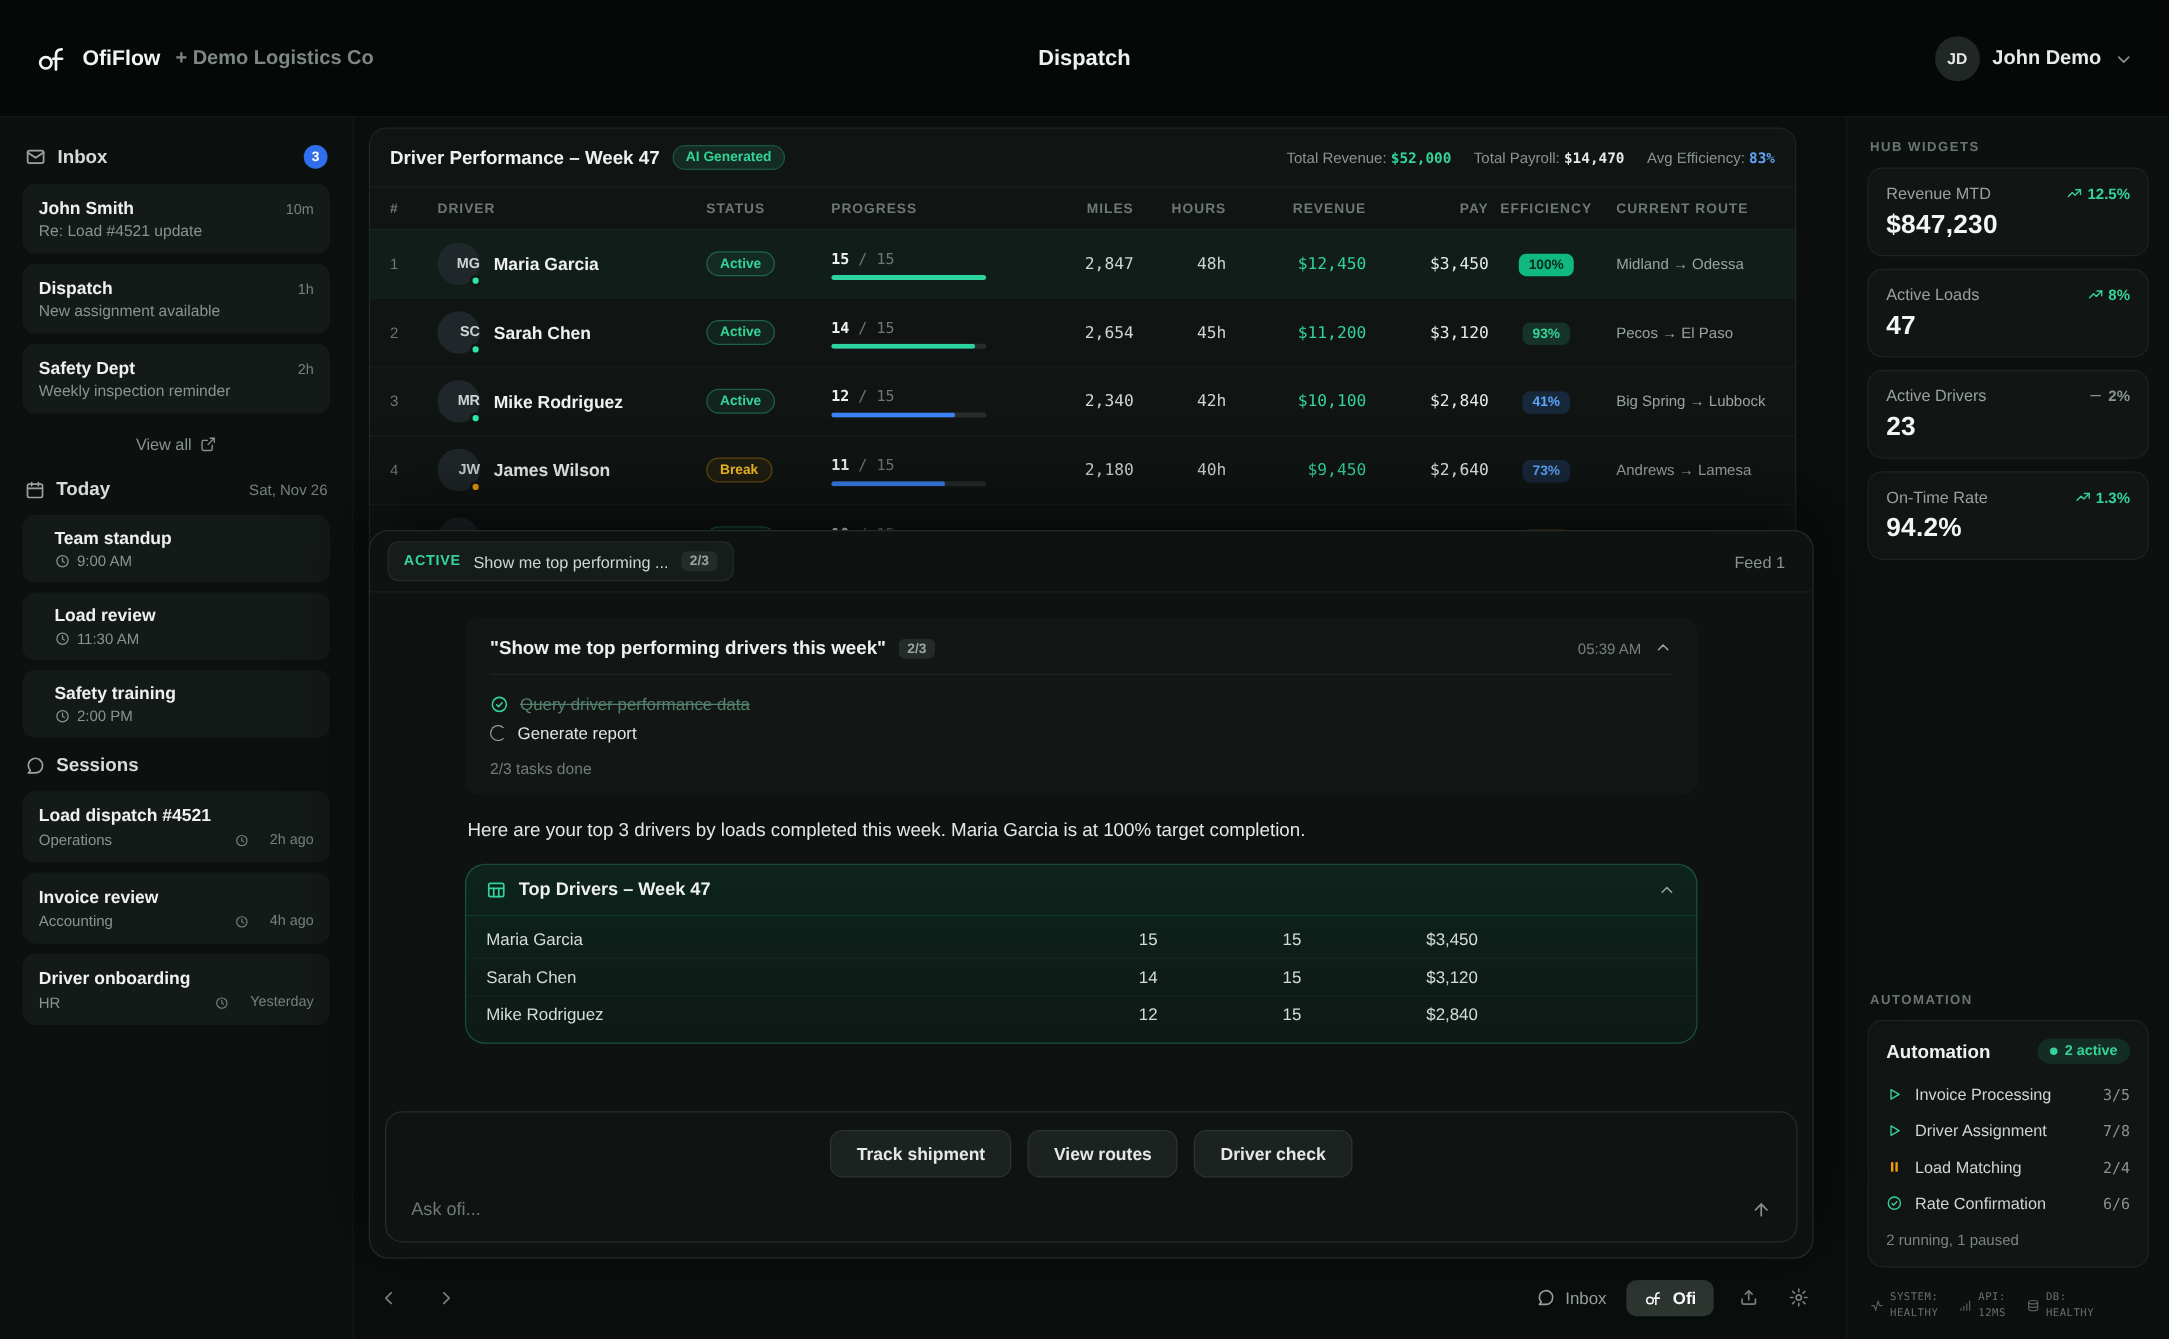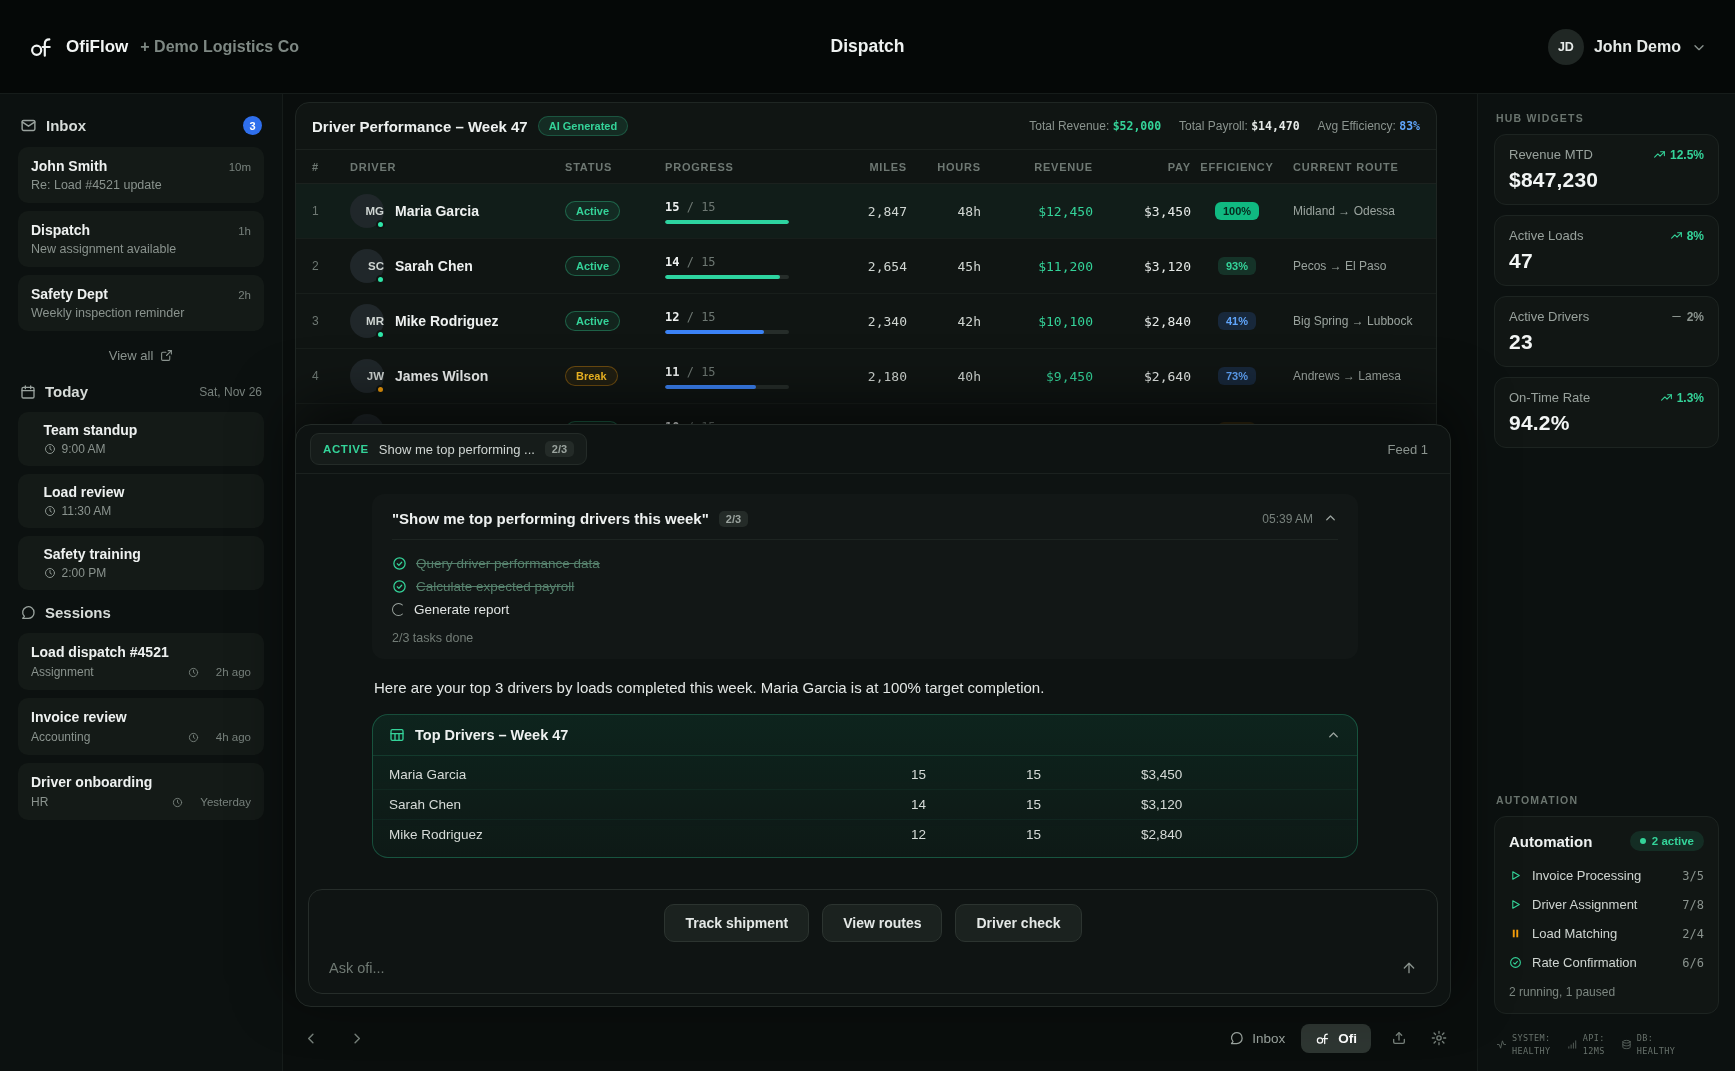--- a/index.html
+++ b/index.html
@@ -379,21 +379,21 @@
         <svg width="16" height="16" viewBox="0 0 24 24" class="ic">
             <path d="M21 11.5a8.5 8.5 0 0 1-8.5 8.5H4l2.5-3A8.5 8.5 0 1 1 21 11.5z"></path>
           </svg>
       </span>
       <span class="sec-title">Sessions</span>
     </div>
 
     <div class="sb-card">
       <div class="sb-name">Load dispatch #4521</div>
       <div class="sess-meta">
-        <span class="sess-dept">Assignment</span>
+        <span class="sess-dept">Operations</span>
         <span class="sess-time">
           <span>
               <svg width="11" height="11" viewBox="0 0 24 24" class="ic">
                 <circle cx="12" cy="12" r="9"></circle>
                 <path d="M12 7v5l3 2"></path>
               </svg>
             </span>
           <span>2h ago</span>
         </span>
       </div>
@@ -605,29 +605,20 @@
             </span>
           </div>
           <div class="task done">
             <span class="task-icon">
               <svg width="15" height="15" viewBox="0 0 24 24" class="ic">
                   <circle cx="12" cy="12" r="9"></circle>
                   <path d="M8.5 12.5l2.5 2.5 4.5-5"></path>
                 </svg>
             </span>
             <span class="task-label">Query driver performance data</span>
-          </div>
-          <div class="task done">
-            <span class="task-icon">
-              <svg width="15" height="15" viewBox="0 0 24 24" class="ic">
-                  <circle cx="12" cy="12" r="9"></circle>
-                  <path d="M8.5 12.5l2.5 2.5 4.5-5"></path>
-                </svg>
-            </span>
-            <span class="task-label">Calculate expected payroll</span>
           </div>
           <div class="task running">
             <span class="spinner"></span>
             <span class="task-label">Generate report</span>
           </div>
           <div class="tasks-done">2/3 tasks done</div>
         </div>
 
         <p class="response">Here are your top 3 drivers by loads completed this week. Maria Garcia is at 100% target completion.</p>
 

